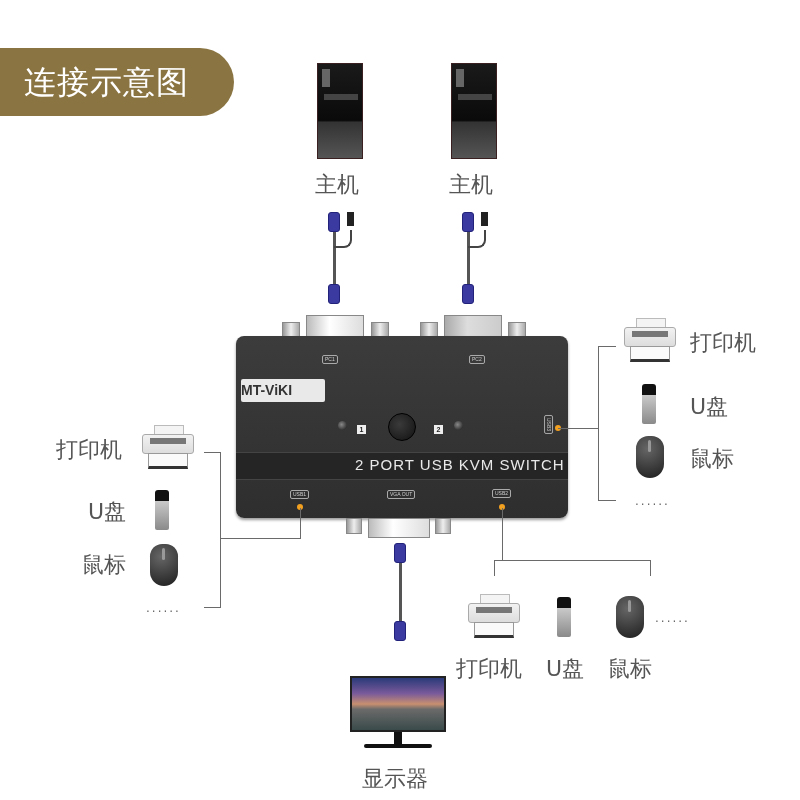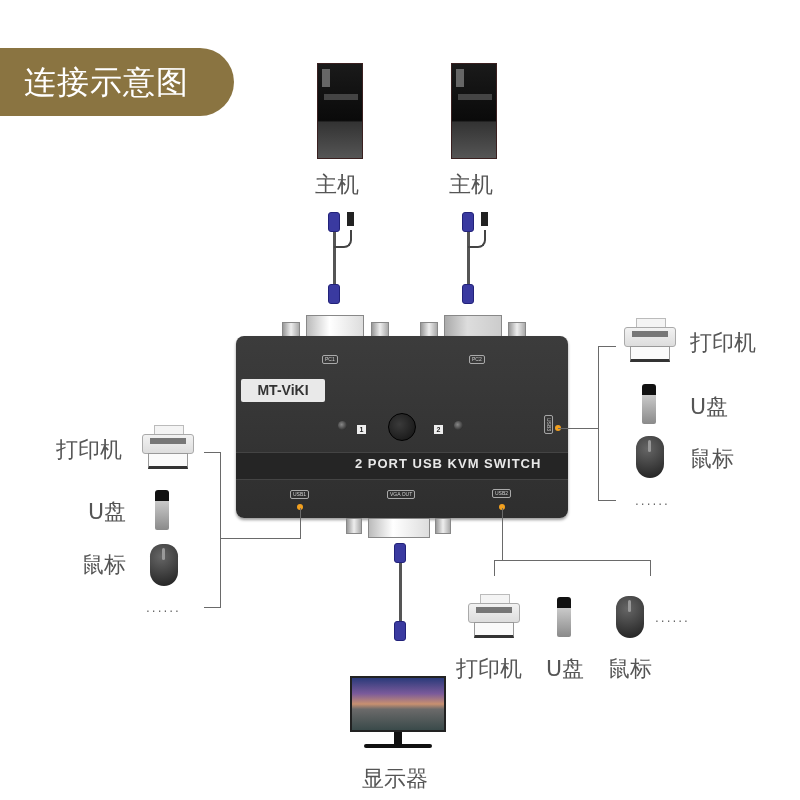--- a/index.html
+++ b/index.html
@@ -18,25 +18,25 @@
   .tower::after { content:""; position:absolute; left:6px; top:30px; width:34px; height:6px; background:#444; }
   
   .vga { width:12px; height:20px; background:#3a3aa0; border-radius:3px; border:1px solid #22227a; box-sizing:border-box; }
   .cable { width:3px; background:#555; }
   .usbplug { width:7px; height:14px; background:#222; }
   
   .kvm { left:236px; top:336px; width:332px; height:182px; background:linear-gradient(#3c3c3c,#2e2e2e);
          border-radius:8px; box-shadow:0 2px 3px rgba(0,0,0,.4); }
   .kvm-band { left:236px; top:452px; width:332px; height:26px; background:#252525;
               border-top:1px solid #444; border-bottom:1px solid #444; }
-  .band-text { color:#e8e8e8; font-size:13px; font-weight:bold; letter-spacing:1px; font-family:"Liberation Sans", sans-serif; }
+  .band-text { color:#e8e8e8; font-size:15px; font-weight:normal; letter-spacing:1px; font-family:"Liberation Sans", sans-serif; }
   .port-label { border:1px solid #aaa; border-radius:2px; color:#ccc; font-size:5px; padding:0 2px; line-height:7px;
                 font-family:"Liberation Sans", sans-serif; }
   .brand { left:241px; top:379px; width:84px; height:23px; background:#e9e9e9; border-radius:2px;
-           color:#333; font-size:14px; font-weight:bold; text-align:center; line-height:23px;
+           color:#333; font-size:14px; font-weight:bold; line-height:23px;
            font-family:"Liberation Sans", sans-serif; }
   .btn-round { width:26px; height:26px; border-radius:50%; background:radial-gradient(circle at 40% 40%,#3a3a3a,#111); border:1px solid #000; }
   .led { width:9px; height:9px; border-radius:50%; background:radial-gradient(circle at 40% 40%,#888,#111); }
   .num { width:9px; height:9px; background:#eee; color:#222; font-size:7px; font-weight:bold; text-align:center; line-height:9px;
          font-family:"Liberation Sans", sans-serif; }
   .dot { width:6px; height:6px; border-radius:50%; background:#f2a01f; }
   .vgaport { background:linear-gradient(90deg,#bbb,#fff 40%,#ddd); border:1px solid #888; box-sizing:border-box; }
   .screw { background:linear-gradient(90deg,#999,#eee 50%,#aaa); border:1px solid #888; box-sizing:border-box; }
   
   .printer { width:52px; height:46px; }

